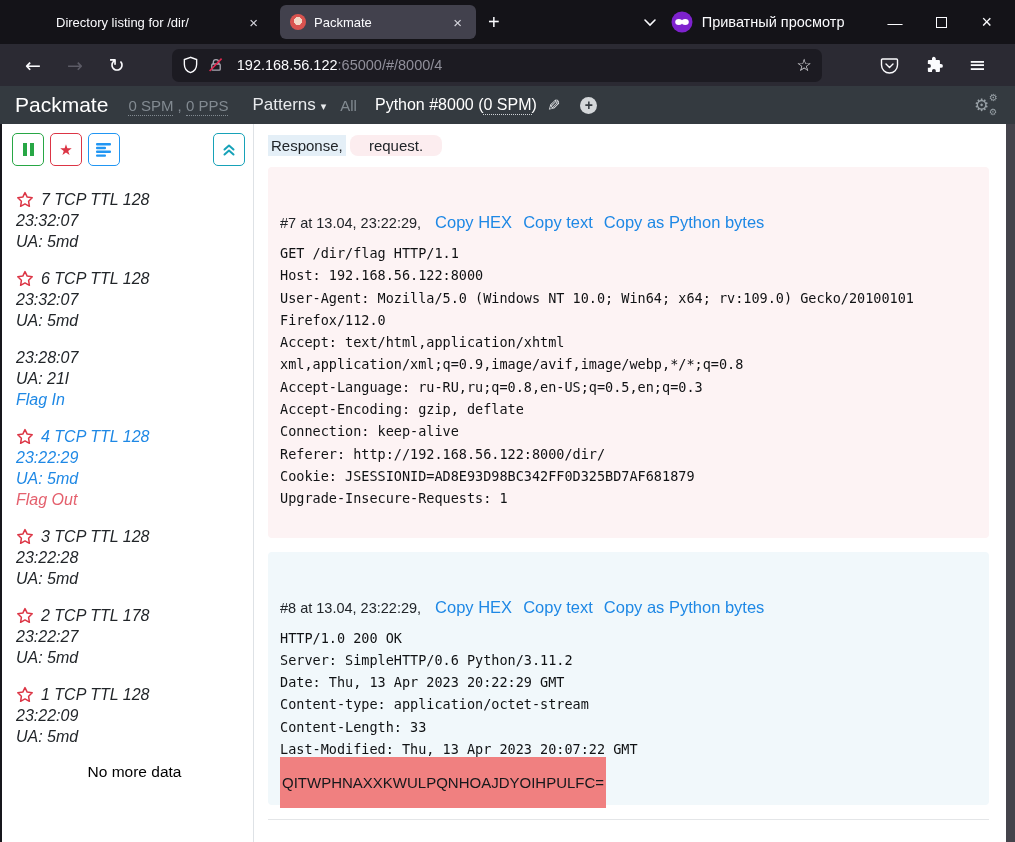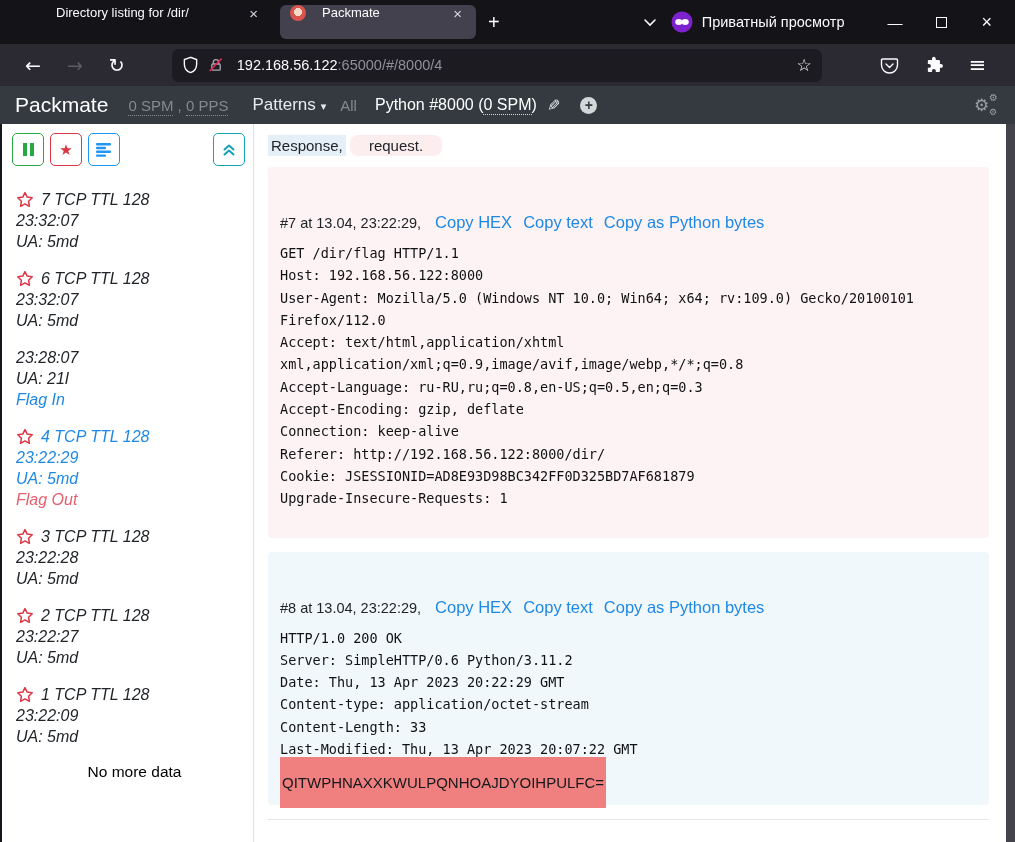--- a/index.html
+++ b/index.html
@@ -1,21 +1,21 @@
 <!DOCTYPE html>
 <html><head>
 <meta charset="utf-8">
 <style>
   * { box-sizing: border-box; margin: 0; padding: 0; }
   html,body { width:1015px; height:842px; overflow:hidden; }
   body { font-family:"Liberation Sans", sans-serif; background:#fff; }
 
   
   .tabstrip { height:44px; background:#141318; display:flex; align-items:center; padding:0 6px 0 8px; color:#fbfbfe; }
-  .tab { display:flex; align-items:flex-start; height:34px; border-radius:6px; padding:0 10px; font-size:13px;gap:8px; }
+  .tab { display:flex; align-items:center; height:34px; border-radius:6px; padding:0 10px; font-size:13px; }
   .tab.inactive { width:264px; color:#fbfbfe; }
   .tab.inactive .tab-title { margin-left:38px; }
   .tab.active { width:196px; background:#42414d; margin-left:8px; }
   .tab-title { flex:1; white-space:nowrap; overflow:hidden; }
   .tab-close { color:#d6d6de; font-size:15px; padding:0 4px; cursor:default; }
   .favicon { width:16px; height:16px; border-radius:50%; background:radial-gradient(circle at 50% 45%, #f3d9c8 0 34%, #d9534f 35% 100%); margin-right:8px; flex:0 0 16px; }
   .newtab { font-size:20px; color:#fbfbfe; padding:0 12px; }
   .strip-spacer { flex:1; }
   .alltabs { padding:0 14px; display:flex; align-items:center; }
   .private-badge { display:flex; align-items:center; gap:9px; font-size:14.5px; color:#fbfbfe; margin-right:26px; }
@@ -275,21 +275,21 @@
         <span style="display:block">UA: 5md</span>
       </div>
 
       <div class="stream">
         <span class="row1">
             <span>
               <svg width="18" height="17" viewBox="0 0 18 17">
                 <path d="M9 1.6l2.2 4.5 5 .7-3.6 3.5.8 5L9 12.9l-4.4 2.4.8-5L1.8 6.8l5-.7z" fill="none" stroke="#dc3545" stroke-width="1.5" stroke-linejoin="round"></path>
               </svg>
             </span>
-            <span>2 TCP TTL 128</span>
+            <span>2 TCP TTL 178</span>
           </span>
         <span style="display:block">23:22:27</span>
         <span style="display:block">UA: 5md</span>
       </div>
 
       <div class="stream">
         <span class="row1">
             <span>
               <svg width="18" height="17" viewBox="0 0 18 17">
                 <path d="M9 1.6l2.2 4.5 5 .7-3.6 3.5.8 5L9 12.9l-4.4 2.4.8-5L1.8 6.8l5-.7z" fill="none" stroke="#dc3545" stroke-width="1.5" stroke-linejoin="round"></path>

